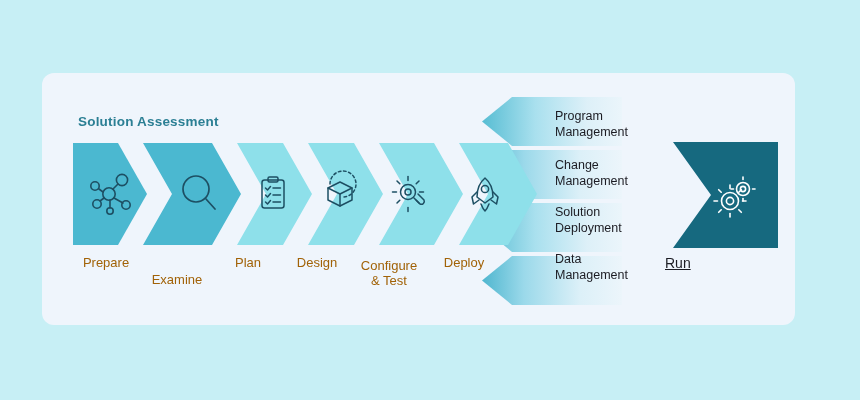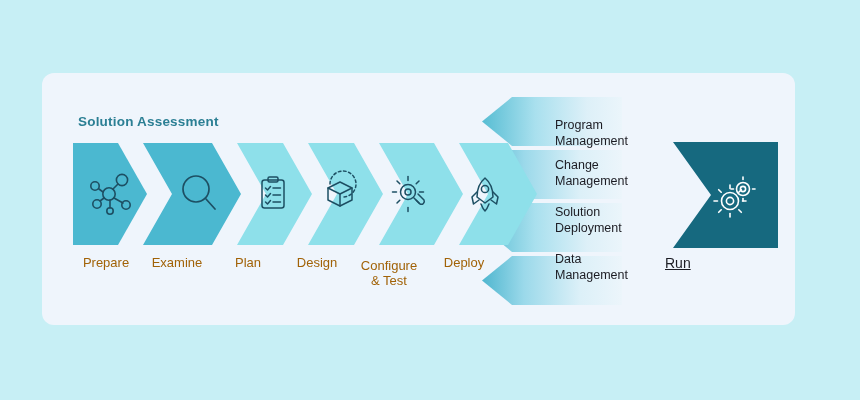--- a/index.html
+++ b/index.html
@@ -208,28 +208,28 @@
       <circle cx="743" cy="189" r="6.5"></circle>
       <circle cx="743" cy="189" r="2.6"></circle>
       <line x1="743" y1="179.5" x2="743" y2="177"></line>
       <line x1="743" y1="198.5" x2="743" y2="201"></line>
       <line x1="733.5" y1="189" x2="731" y2="189"></line>
       <line x1="752.5" y1="189" x2="755" y2="189"></line>
     </g>
   </svg>
 
   <div class="stage-label" style="left:58px;  top:255px; width:96px;">Prepare</div>
-  <div class="stage-label" style="left:129px; top:255px; width:96px;">Examine</div>
+  <div class="stage-label" style="left:129px; top:272px; width:96px;">Examine</div>
   <div class="stage-label" style="left:200px; top:255px; width:96px;">Plan</div>
   <div class="stage-label" style="left:269px; top:255px; width:96px;">Design</div>
   <div class="stage-label" style="left:341px; top:258px; width:96px;">Configure
 &amp; Test</div>
   <div class="stage-label" style="left:416px; top:255px; width:96px;">Deploy</div>
 
-  <div class="branch-label" style="left:555px; top:117px;">Program
+  <div class="branch-label" style="left:555px; top:108px;">Program
 Management</div>
   <div class="branch-label" style="left:555px; top:157px;">Change
 Management</div>
   <div class="branch-label" style="left:555px; top:204px;">Solution
 Deployment</div>
   <div class="branch-label" style="left:555px; top:251px;">Data
 Management</div>
 
   <div id="run-label">Run</div>
 

